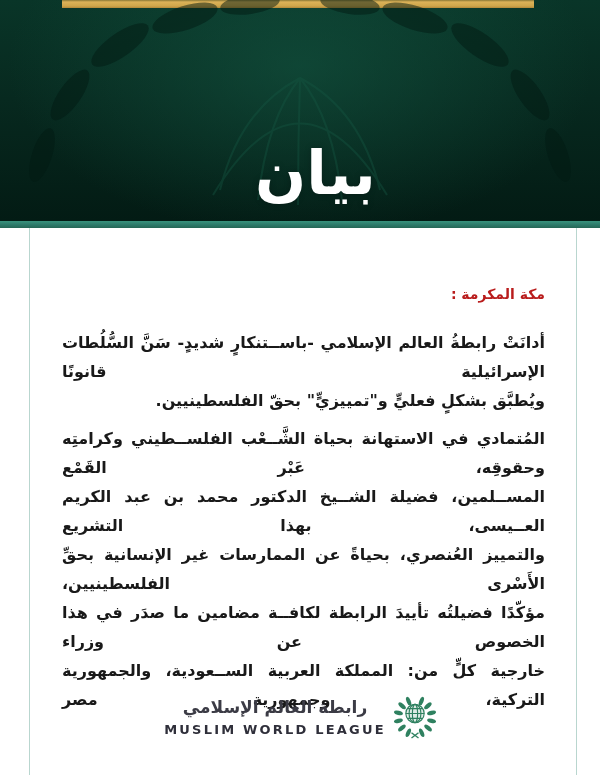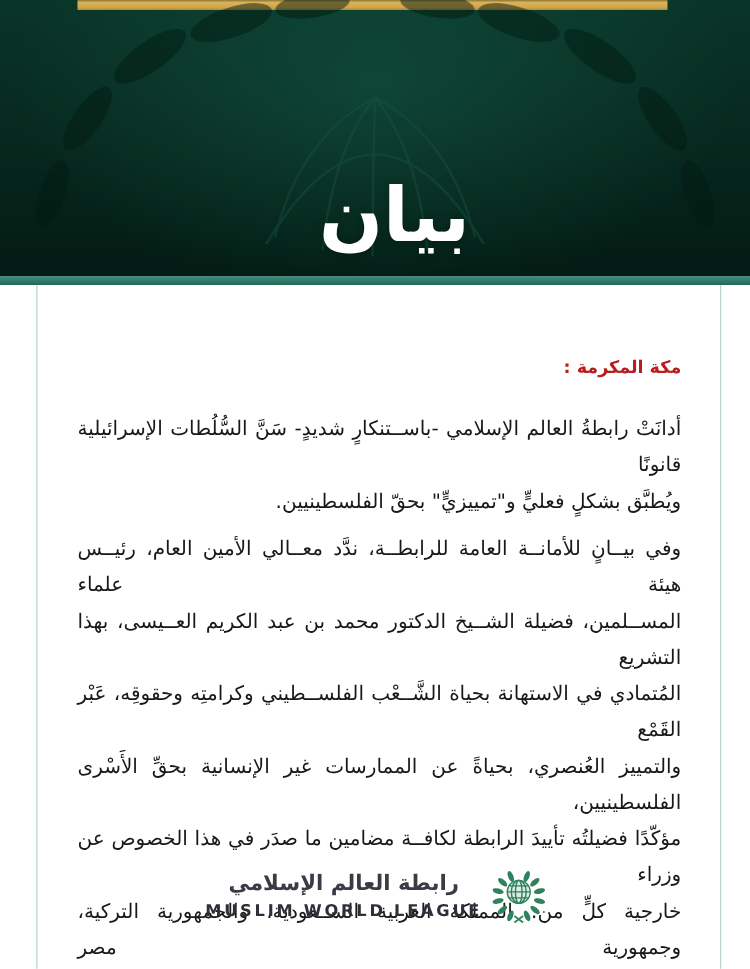--- a/index.html
+++ b/index.html
@@ -30,21 +30,21 @@
   .teal-strip{height:7px;flex:none;background:linear-gradient(180deg,#38927d 0%,#2b7767 60%,#256755 100%);}
 
   
   .sheet{flex:1;background:#ffffff;position:relative;padding:0 23px 0 29px;box-sizing:border-box;}
   .content-box{
     height:100%;box-sizing:border-box;direction:rtl;
     border-left:1px solid #b9d6cf;border-right:1px solid #b9d6cf;
     padding:56px 31px 0 32px;
   }
   .dateline{font-size:14px;font-weight:700;color:#b91c1c;line-height:20px;margin-bottom:24px;}
-  .para{font-size:16px;font-weight:400;color:#191919;}
+  .para{font-size:16px;font-weight:700;color:#191919;}
   .para + .para{margin-top:9px;}
   .line{line-height:29px;text-align:justify;text-align-last:justify;}
   .line.last{text-align:right;text-align-last:right;}
 
   
   .footer-logo{
     position:absolute;left:0;right:0;bottom:33px;
     display:flex;justify-content:center;align-items:center;gap:8px;direction:ltr;
   }
   .logo-text{text-align:center;}
@@ -91,23 +91,22 @@
     <div class="content-box">
 
       <div class="dateline">مكة المكرمة :</div>
 
       <div class="para">
         <div class="line">أدانَتْ رابطةُ العالم الإسلامي -باســتنكارٍ شديدٍ- سَنَّ السُّلُطات الإسرائيلية قانونًا</div>
         <div class="line last">ويُطبَّق بشكلٍ فعليٍّ و"تمييزيٍّ" بحقّ الفلسطينيين.</div>
       </div>
 
       <div class="para">
-        <div class="line">وفي بيــانٍ للأمانــة العامة للرابطــة، ندَّد معــالي الأمين العام، رئيــس هيئة علماء</div>
+        <div class="line">المُتمادي في الاستهانة بحياة الشَّــعْب الفلســطيني وكرامتِه وحقوقِه، عَبْر القَمْع</div>
         <div class="line">المســلمين، فضيلة الشــيخ الدكتور محمد بن عبد الكريم العــيسى، بهذا التشريع</div>
-        <div class="line">المُتمادي في الاستهانة بحياة الشَّــعْب الفلســطيني وكرامتِه وحقوقِه، عَبْر القَمْع</div>
         <div class="line">والتمييز العُنصري، بحياةً عن الممارسات غير الإنسانية بحقِّ الأَسْرى الفلسطينيين،</div>
         <div class="line">مؤكّدًا فضيلتُه تأييدَ الرابطة لكافــة مضامين ما صدَر في هذا الخصوص عن وزراء</div>
         <div class="line">خارجية كلٍّ من: المملكة العربية الســعودية، والجمهورية التركية، وجمهورية مصر</div>
 
       </div>
 
     </div>
   </div>
 
   <div class="footer-logo">

